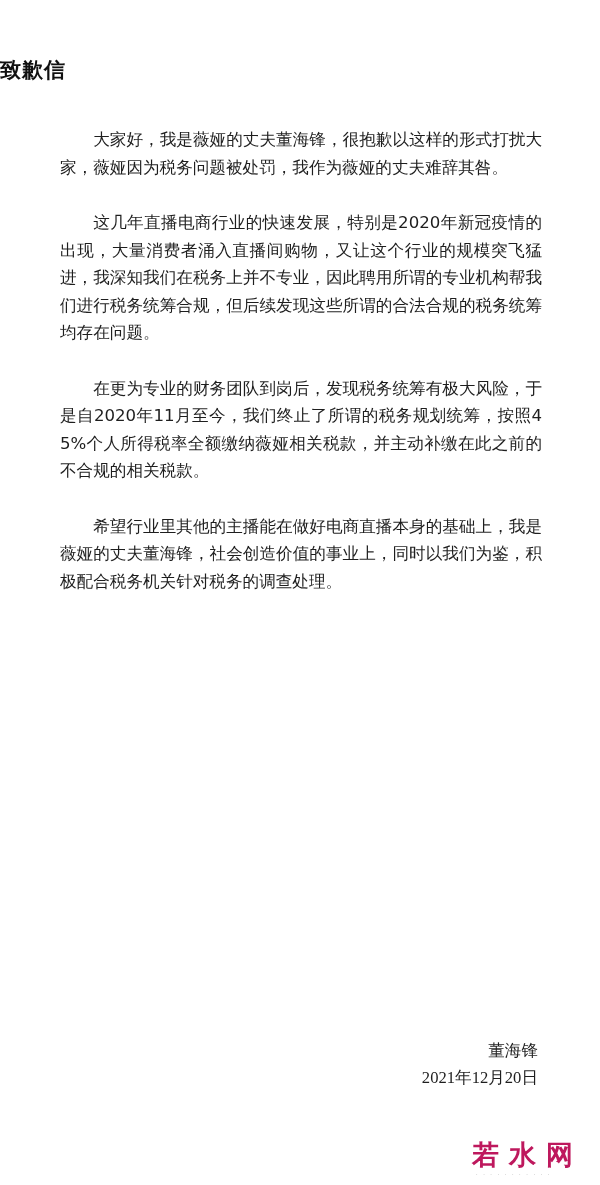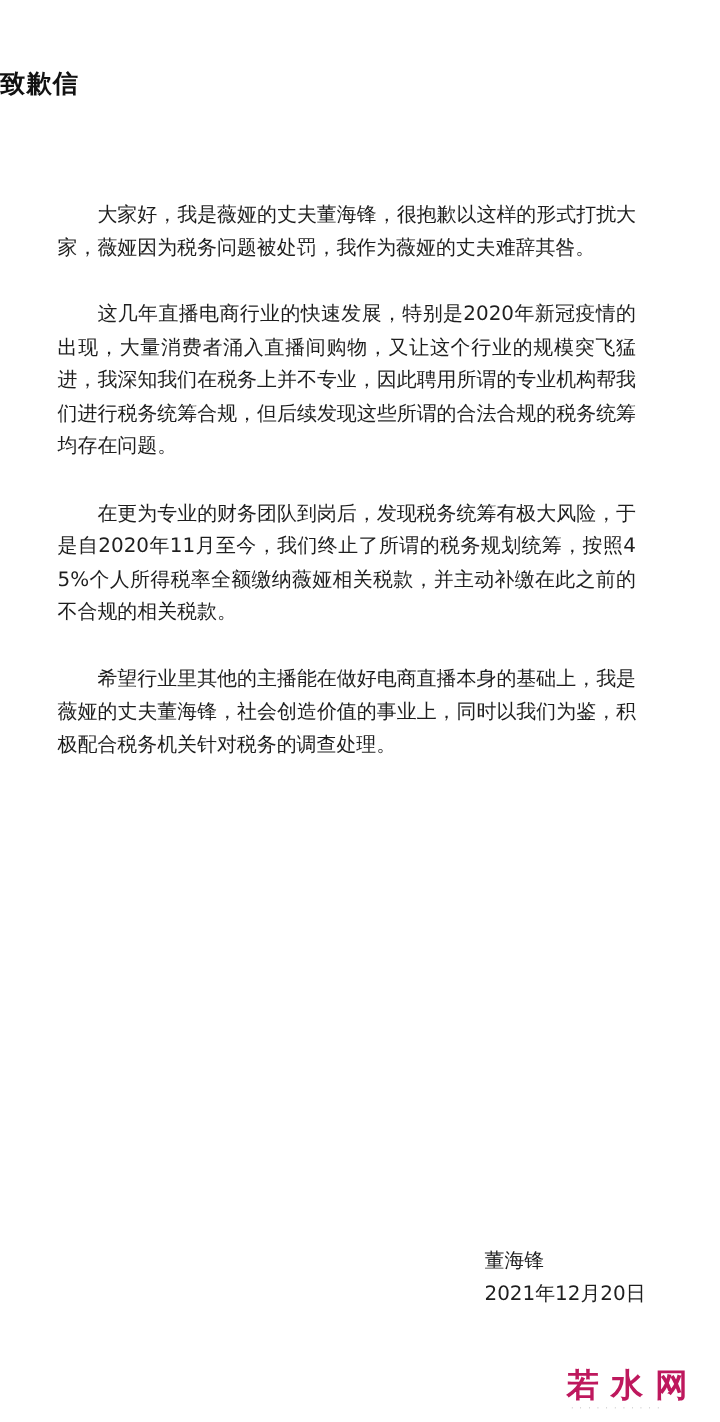--- a/index.html
+++ b/index.html
@@ -7,31 +7,31 @@
     width: 600px; height: 1185px; position: relative; overflow: hidden;
     font-family: "DejaVu Sans", "Liberation Sans", sans-serif;
     color: #1e1e1e;
   }
   .title {
     position: absolute; top: 56px; left: 0; width: 600px;
     font-size: 21px; font-weight: bold; letter-spacing: 1px;
     color: #111;
   }
   .letter {
-    position: absolute; top: 126px; left: 48px; width: 482px; margin-top: 39px;
+    position: absolute; top: 126px; left: 60px; width: 482px;
   }
   .para {
     margin: 0 0 28px 0;
     font-size: 16.6px; line-height: 27.5px;
     text-indent: 2em; text-align: justify;
     word-break: break-all;
   }
   .signature {
-    position: absolute; top: 1037px; right: 62px; text-align: left;
-    font-size: 16.6px; line-height: 27px;
+    position: absolute; top: 1037px; right: 62px; text-align: right;
+    font-size: 16.6px; line-height: 27px; font-family: Liberation Serif, serif;
   }
   .watermark {
     position: absolute; left: 462px; top: 1140px; width: 138px; height: 45px;
     background: #ffffff;
   }
   .wm-text {
     font-size: 27px; letter-spacing: 10px; color: #be185d; font-weight: bold;
     line-height: 30px; padding-left: 10px;
   }
   .wm-sub {

